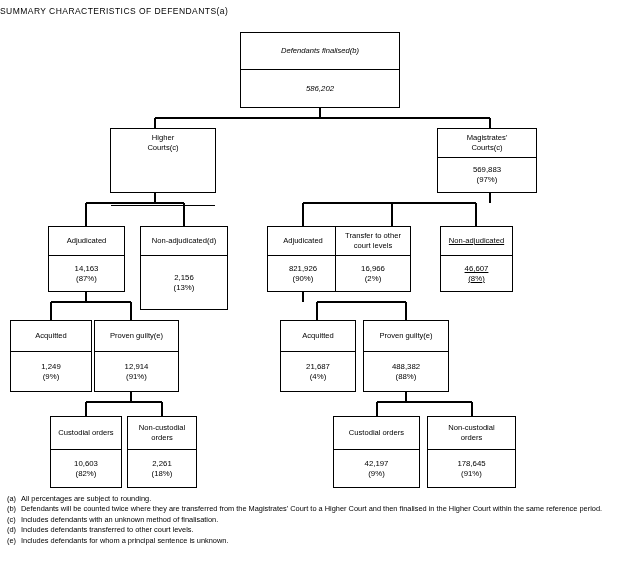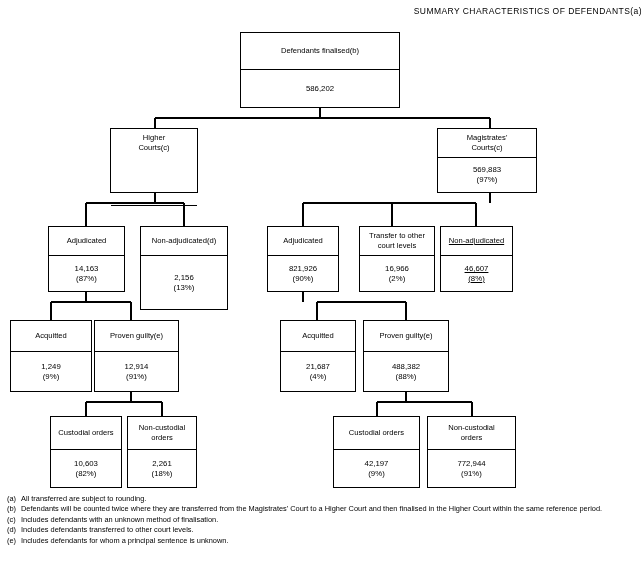--- a/index.html
+++ b/index.html
@@ -21,21 +21,21 @@
     left: 0; top: 0;
     width: 642px;
     height: 579px;
   }
 
   .chart-title {
     position: absolute;
     left: 0;
     top: 6px;
     width: 642px;
-    text-align: right;
+    text-align: left;
     font-size: 8.5px;
     letter-spacing: 0.45px;
     white-space: nowrap;
   }
 
   
   .lines {
     position: absolute;
     left: 0; top: 0;
     width: 642px;
@@ -152,30 +152,30 @@
     <line x1="86" y1="402" x2="162" y2="402"></line>
     <line x1="86" y1="402" x2="86" y2="416"></line>
     <line x1="162" y1="402" x2="162" y2="416"></line>
 
     <line x1="406" y1="392" x2="406" y2="402"></line>
     <line x1="377" y1="402" x2="472" y2="402"></line>
     <line x1="377" y1="402" x2="377" y2="416"></line>
     <line x1="472" y1="402" x2="472" y2="416"></line>
   </svg>
 
-  <div class="node" style="left:240px; top:32px; width:160px; height:76px;">
+  <div class="node" style="left:240px; top:32px; width:160px; height:76px;font-style:italic;">
     <div class="label" style="height:36px;">Defendants finalised(b)</div>
     <div class="divider"></div>
     <div class="value">
       <span>586,202</span>
       <span class="pct"></span>
     </div>
   </div>
 
-  <div class="node" style="left:110px; top:128px; width:88px; height:65px;gap:48px;">
+  <div class="node" style="left:110px; top:128px; width:106px; height:65px;gap:48px;">
     <div class="label" style="height:28px;">Higher
 Courts(c)</div>
     <div class="divider"></div>
     <div class="value">
       <span>16,319</span>
       <span class="pct">(3%)</span>
     </div>
   </div>
 
   <div class="node" style="left:437px; top:128px; width:100px; height:65px;">
@@ -208,21 +208,21 @@
 
   <div class="node" style="left:267px; top:226px; width:72px; height:66px;">
     <div class="label" style="height:28px;">Adjudicated</div>
     <div class="divider"></div>
     <div class="value">
       <span>821,926</span>
       <span class="pct">(90%)</span>
     </div>
   </div>
 
-  <div class="node" style="left:359px; top:226px; width:76px; height:66px;">
+  <div class="node" style="left:335px; top:226px; width:76px; height:66px;">
     <div class="label" style="height:28px;">Transfer to other
 court levels</div>
     <div class="divider"></div>
     <div class="value">
       <span>16,966</span>
       <span class="pct">(2%)</span>
     </div>
   </div>
 
   <div class="node" style="left:440px; top:226px; width:73px; height:66px;text-decoration:underline;">
@@ -296,29 +296,29 @@
       <span>42,197</span>
       <span class="pct">(9%)</span>
     </div>
   </div>
 
   <div class="node" style="left:427px; top:416px; width:89px; height:72px;">
     <div class="label" style="height:32px;">Non-custodial
 orders</div>
     <div class="divider"></div>
     <div class="value">
-      <span>772,944</span>
+      <span>178,645</span>
       <span class="pct">(91%)</span>
     </div>
   </div>
 
   <div class="footnotes">
     <div class="footnote">
       <span class="fn-marker">(a)</span>
-      <span class="fn-text">All transferred are subject to rounding.</span>
+      <span class="fn-text">All percentages are subject to rounding.</span>
     </div>
     <div class="footnote">
       <span class="fn-marker">(b)</span>
       <span class="fn-text">Defendants will be counted twice where they are transferred from the Magistrates' Court to a Higher Court and then finalised in the Higher Court within the same reference period.</span>
     </div>
     <div class="footnote">
       <span class="fn-marker">(c)</span>
       <span class="fn-text">Includes defendants with an unknown method of finalisation.</span>
     </div>
     <div class="footnote">

